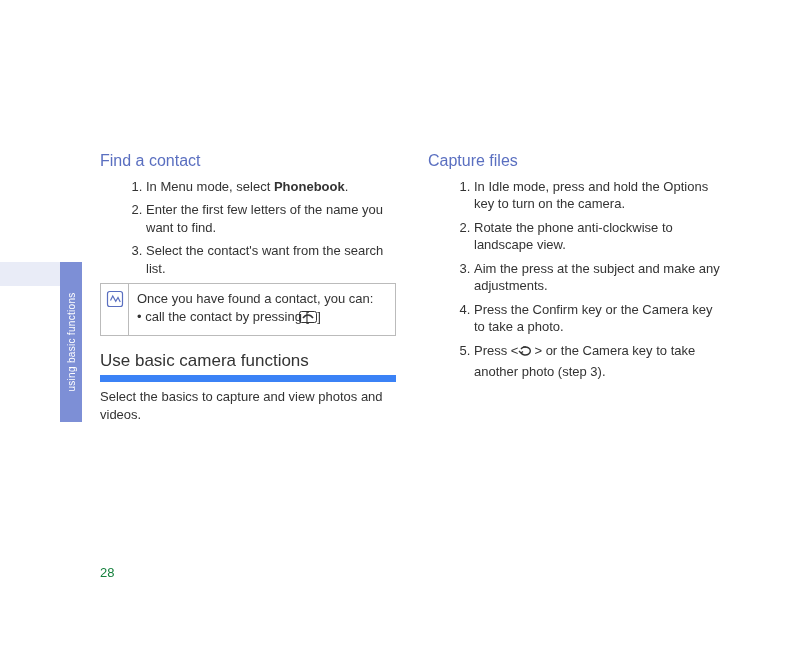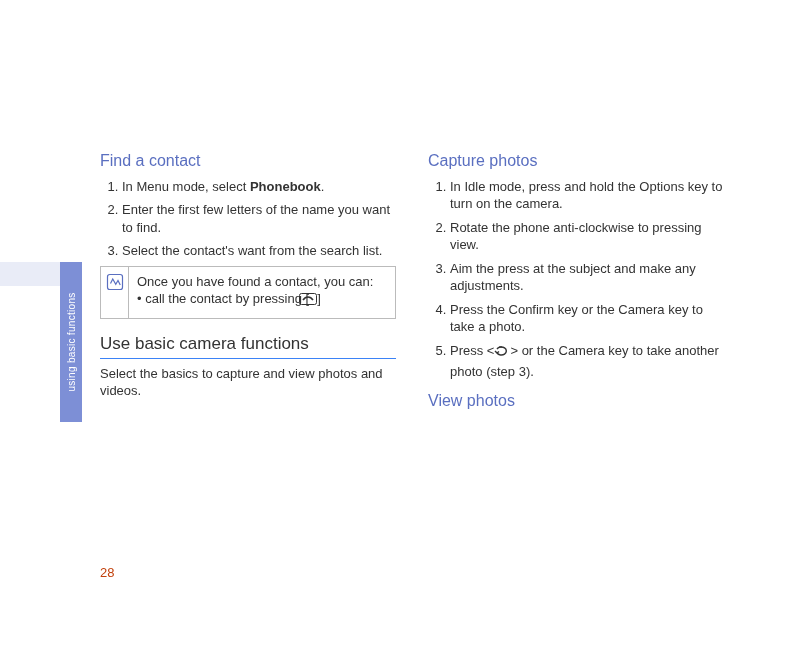--- a/index.html
+++ b/index.html
@@ -44,26 +44,26 @@
   .h1 {
     color: #5a6fc0;
     font-size: 16px;
     font-weight: 400;
     margin-bottom: 6px;
   }
   .h2 {
     color: #333;
     font-size: 17px;
     font-weight: 400;
-    border-bottom: 1px solid #3b82f6;
+    border-bottom: 7px solid #3b82f6;
     padding-bottom: 2px;
     margin: 14px 0 6px 0;
   }
   ol { list-style: decimal; padding-left: 22px; }
-  ol > li { margin-bottom: 6px; }
+  ol > li { margin-bottom: 6px; margin-left: 24px; }
   .sub { margin-top: 4px; }
   .bold { font-weight: 700; }
   .arrow { display: inline-block; padding: 0 2px; }
   .note {
     display: flex;
     border: 1px solid #bbb;
     margin: 6px 0 6px 0;
   }
   .note-icon {
     flex: 0 0 28px;
@@ -74,21 +74,21 @@
     border-right: 1px solid #bbb;
   }
   .note-icon svg { width: 18px; height: 18px; }
   .note-body { padding: 6px 8px 8px 8px; font-size: 13px; }
   .note-body .bline { display: block; padding-left: 10px; text-indent: -10px; }
   .page-num {
     position: absolute;
     left: 100px;
     bottom: 70px;
     font-size: 13px;
-    color: #c2410c;
+    color: #15803d;
   }
   .call-key-icon { display: inline-block; vertical-align: -2px; }
   .cycle-icon { display: inline-block; vertical-align: -3px; }
 </style>
 </head>
 <body>
 <div class="page">
 
 <div class="side-band"></div>
 <div class="side-tab">
@@ -127,36 +127,35 @@
                 </svg></span><span>]</span>
         </span>
       </div>
     </div>
 
     <div class="h2">Use basic camera functions</div>
     <div>Select the basics to capture and view photos and videos.</div>
   </div>
 
   <div class="col">
-    <div class="h1">Capture photos</div>
+    <div class="h1">Capture files</div>
     <ol>
       <li><span>In Idle mode, press and hold the Options key to turn on the camera.</span></li>
-      <li><span>Rotate the phone anti-clockwise to pressing view.</span></li>
+      <li><span>Rotate the phone anti-clockwise to landscape view.</span></li>
       <li><span>Aim the press at the subject and make any adjustments.</span></li>
       <li>
         <span>Press the Confirm key or the Camera key to take a photo.</span>
       </li>
       <li>
         <span>Press &lt;</span><span class="cycle-icon"><svg width="16" height="14" viewBox="0 0 16 14">
                 <path d="M3 5 A5 4 0 1 1 3 9" fill="none" stroke="#333" stroke-width="1.4"></path>
                 <path d="M3 9 L1 7 M3 9 L5 7.5" stroke="#333" stroke-width="1.4" fill="none"></path>
                 <path d="M5 3 L8 3" stroke="#333" stroke-width="1.2"></path>
               </svg></span><span>&gt; or the Camera key to take another photo (step 3).</span>
       </li>
     </ol>
 
-    <div class="h1" style="margin-top:10px">View photos</div>
   </div>
 </div>
 
 <div class="page-num">28</div>
 
 </div>
 
 </body></html>

